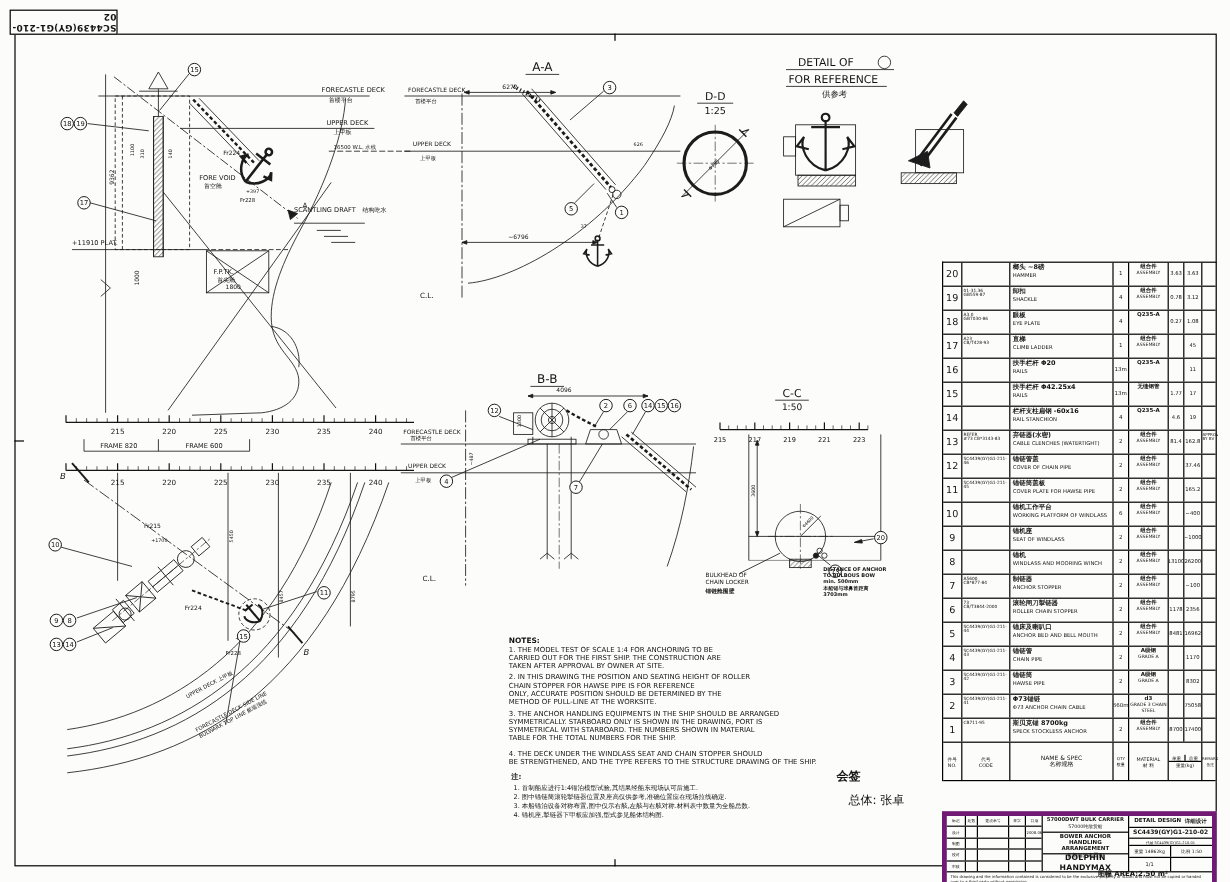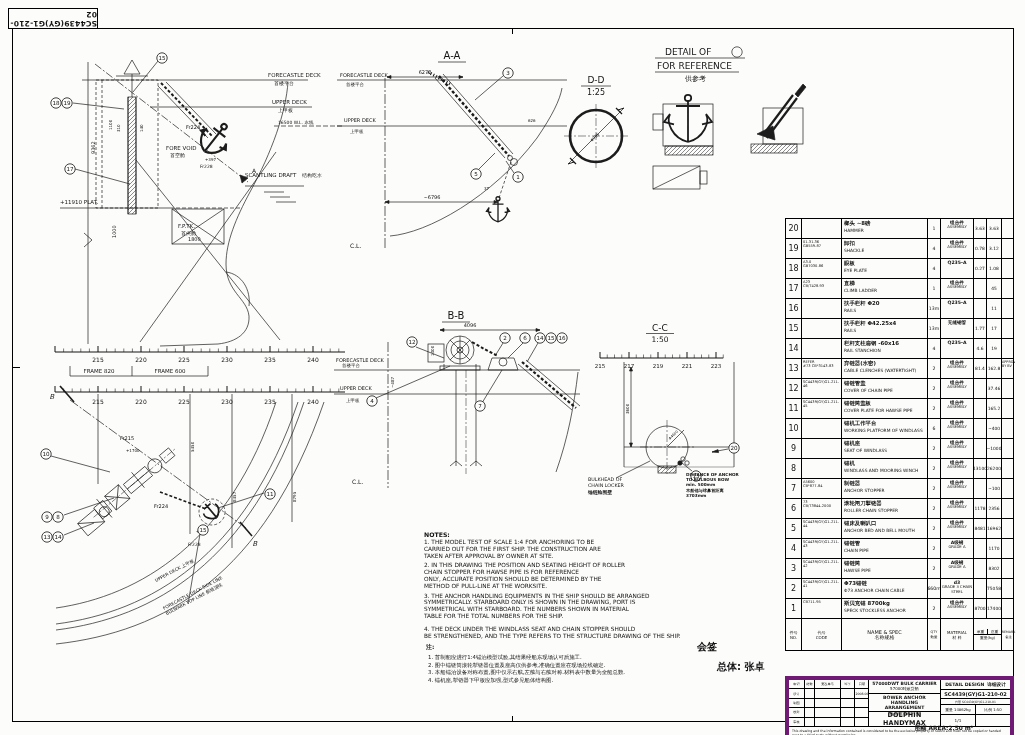--- a/index.html
+++ b/index.html
@@ -16,21 +16,21 @@
 .approval .en{font-size:8px;font-weight:bold;letter-spacing:0.3px}
 .approval .dt{font-size:6.5px;margin-bottom:3px}
 .distnote{position:absolute;left:686px;top:472px;width:78px;font-size:4.2px;line-height:5.2px;font-weight:bold}
 .notes{position:absolute;left:424px;top:531px;width:302px}
 .notes .hd{font-size:6.2px;font-weight:bold;margin-bottom:1px}
 .notes .it{font-size:5.8px;line-height:6.8px;margin-bottom:3px;white-space:pre-line}
 .notes .hdcn{font-size:6px;font-weight:bold;margin:4px 0 2px 2px}
 .notes .itcn{font-size:5.4px;line-height:7.4px;margin-left:4px}
 .signoff{position:absolute;left:697px;top:640px}
 .signoff .a{font-size:10px;font-weight:bold}
-.signoff .b{font-size:10px;font-weight:bold;margin:6px 0 0 20px}
+.signoff .b{font-size:10px;font-weight:normal;margin:6px 0 0 10px}
 .arealabel{position:absolute;left:915px;top:724px;font-size:5.8px;font-weight:bold}
 
 .bom{position:absolute;left:785px;top:218px;width:229px;border-top:1px solid #000;border-left:1px solid #000;border-right:1px solid #000;background:#fcfcfb}
 .bom-row{display:grid;grid-template-columns:16px 40px 86px 13px 33px 13px 15px 13px;height:20px;border-bottom:1px solid #000}
 .bom-row>div{border-right:1px solid #000;overflow:hidden}
 .bom-row>div:last-child{border-right:none}
 .c-no{font-size:8px;display:flex;align-items:center;justify-content:center}
 .c-code{font-size:3.6px;line-height:4.2px;padding:1px 0 0 1px;white-space:pre-line}
 .c-name{padding:1px 1px 0 2px}
 .c-name .cn{display:block;font-size:5.4px;line-height:6px;font-weight:bold;white-space:nowrap}

